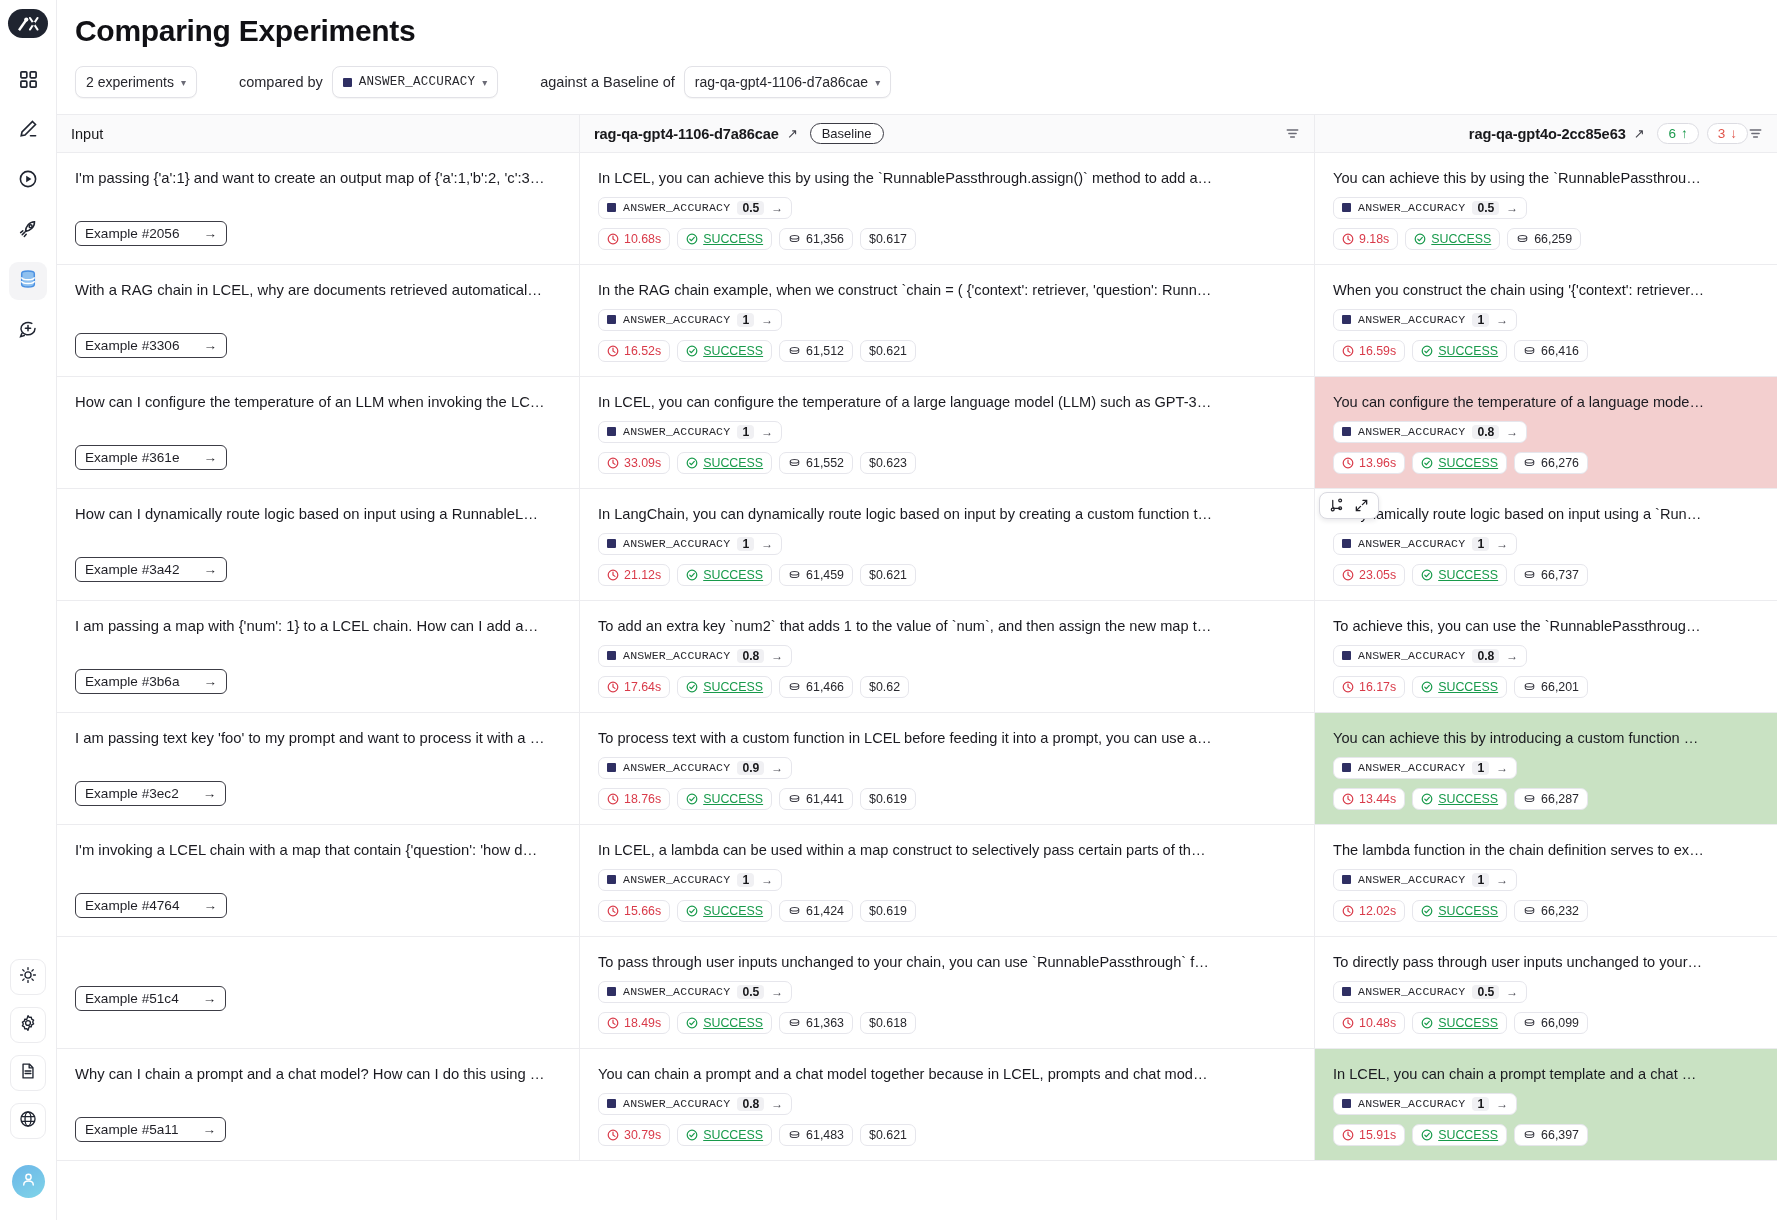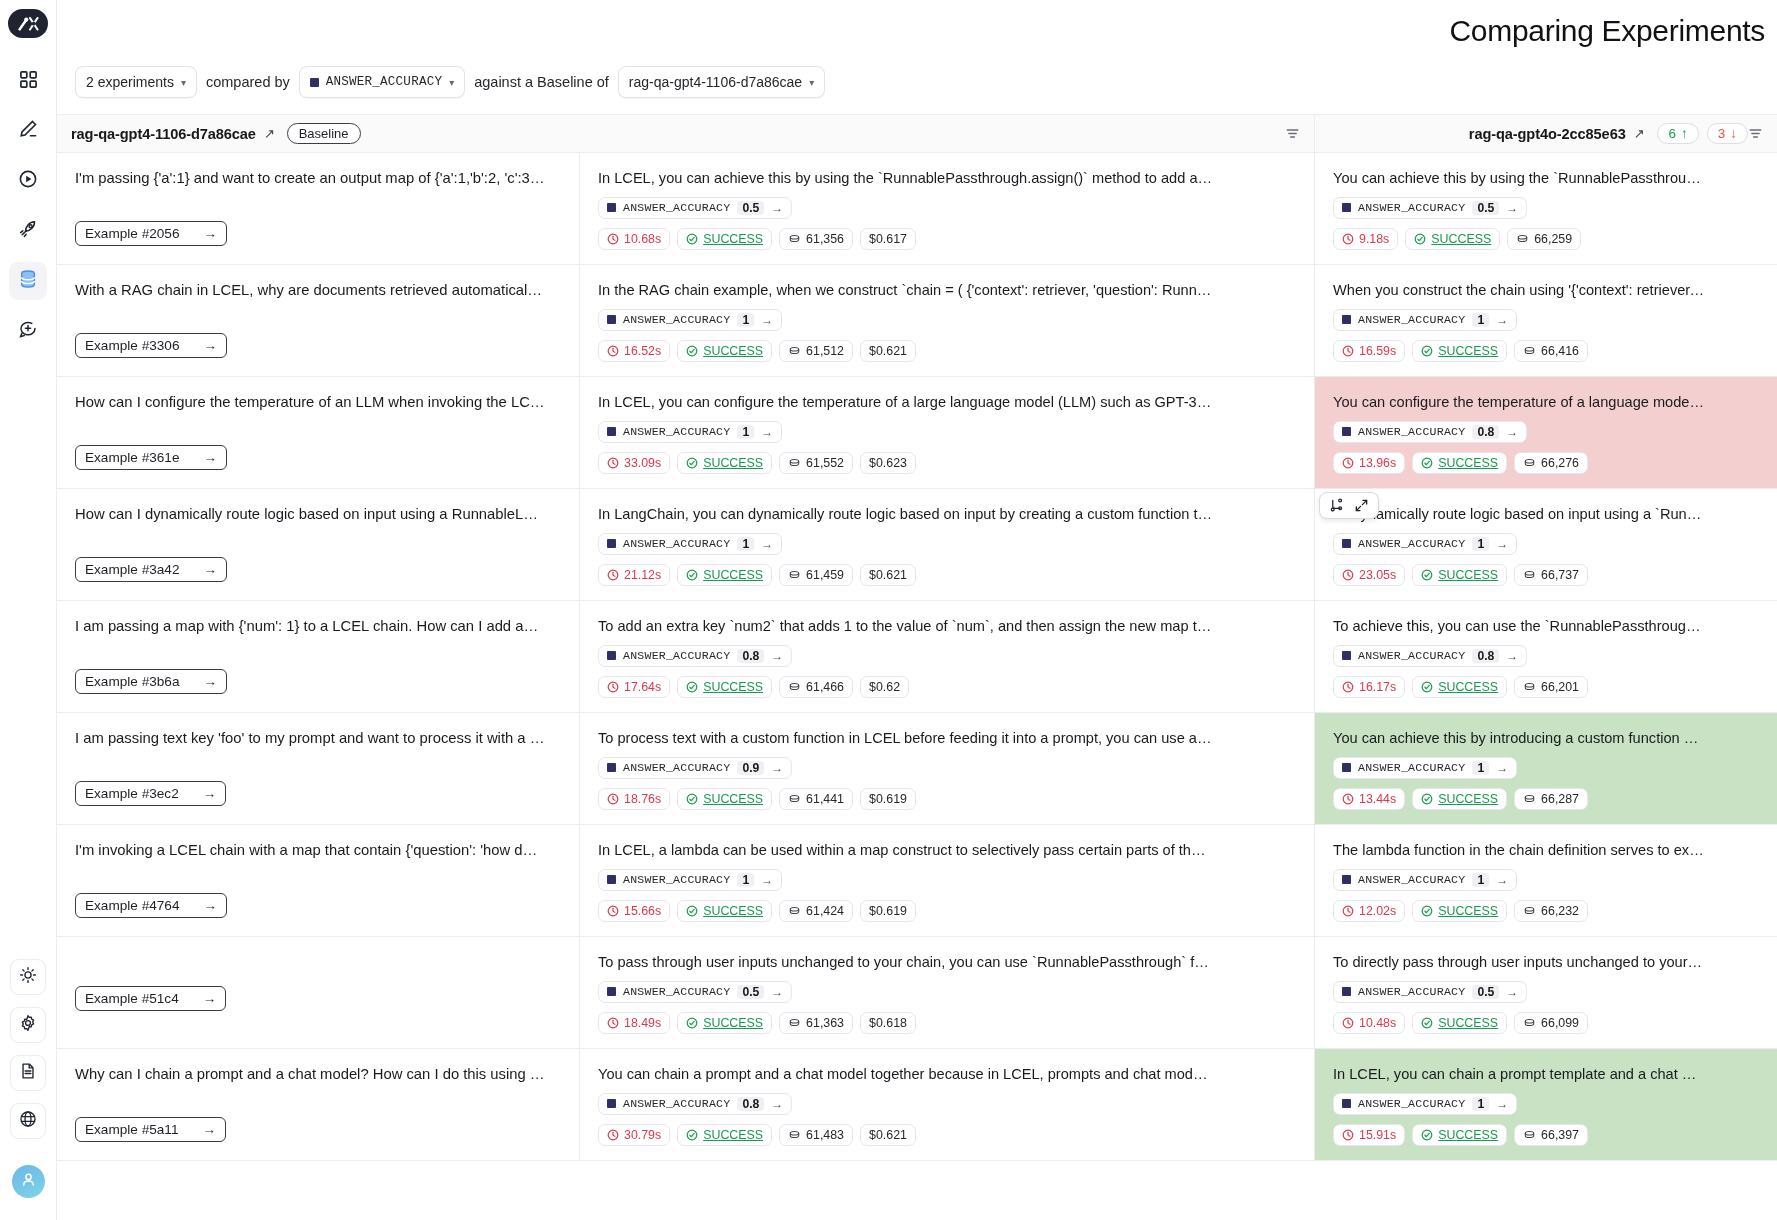--- a/index.html
+++ b/index.html
@@ -42,43 +42,43 @@
   .avatar {
     width: 33px; height: 33px; border-radius: 50%;
     background: linear-gradient(150deg, #6cb6e8, #7fd4e8);
     display: flex; align-items: center; justify-content: center;
     margin-bottom: 22px; margin-top: 14px; cursor: pointer;
   }
 
   
   .main { flex: 1; display: flex; flex-direction: column; height: 1220px; overflow: hidden; }
   .page-title {
-    font-size: 30px; font-weight: 400; letter-spacing: -0.3px;
-    padding: 14px 12px 0 18px; color: #111115; text-align: right;
+    font-size: 30px; font-weight: 700; letter-spacing: -0.3px;
+    padding: 14px 12px 0 18px; color: #111115;
   }
 
   
   .controlbar {
     display: flex; align-items: center; gap: 9px;
     padding: 18px 0 16px 18px; font-size: 14.5px;
   }
   .ctrl-select {
     display: inline-flex; align-items: center; gap: 7px;
     height: 32px; padding: 0 10px;
     border: 1px solid #e2e2e7; border-radius: 8px;
     background: #ffffff; cursor: pointer;
     font-size: 14px; color: #27272d;
     box-shadow: 0 1px 1px rgba(20,20,30,.04);
   }
   .ctrl-select .metric-name {
     font-family: "Liberation Mono", monospace;
     font-size: 12.6px; letter-spacing: .2px;
   }
   .swatch { width: 9px; height: 9px; background: #2f2f63; border-radius: 1px; }
-  .ctrl-text { color: #27272d; font-size: 14.5px; }
+  .ctrl-text { color: #27272d; font-size: 14.5px; margin-left: 33px; }
   .chev { font-size: 10px; color: #6b6b76; }
 
   
   .table { flex: 1; display: flex; flex-direction: column; overflow: hidden;
            border-top: 1px solid #ececef; }
   .thead {
     display: flex; height: 38px; align-items: center;
     border-bottom: 1px solid #ececef; background: #fafafb;
   }
   .th {
@@ -312,20 +312,23 @@
       <span class="ctrl-text">against a Baseline of</span>
       <div class="ctrl-select">
         <span>rag-qa-gpt4-1106-d7a86cae</span>
         <span class="chev">▾</span>
       </div>
     </div>
 
     <div class="table">
 
       <div class="thead">
+        <div class="th col-input">
+          <span>Input</span>
+        </div>
 
         <div class="th col-exp">
           <div style="display:flex;align-items:center;">
             <span class="exp-name">
               <span>rag-qa-gpt4-1106-d7a86cae</span>
               <span class="arrow-ne">↗</span>
             </span>
             <span class="baseline-pill">Baseline</span>
           </div>
           <span class="filter-ico">

